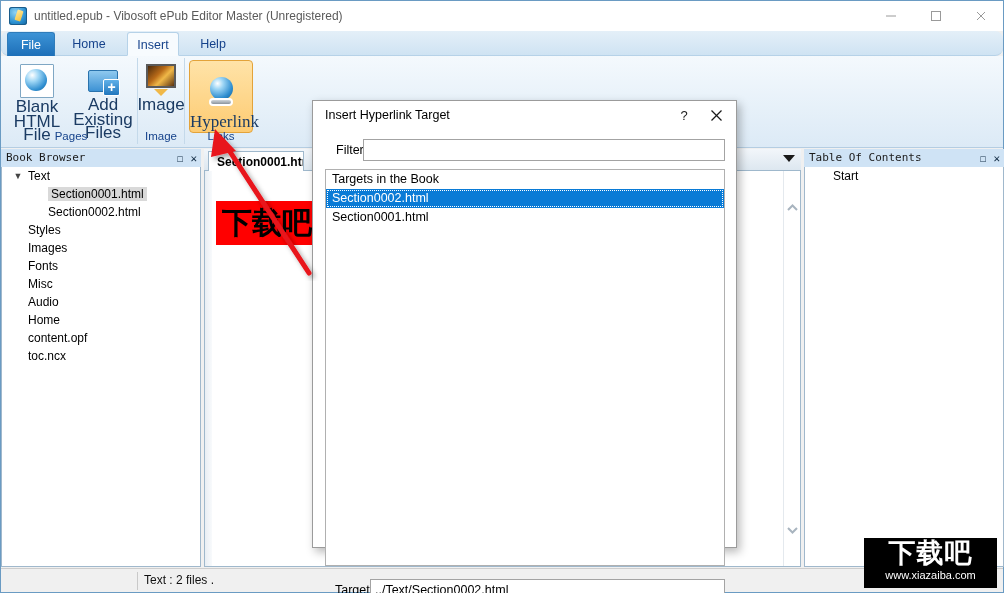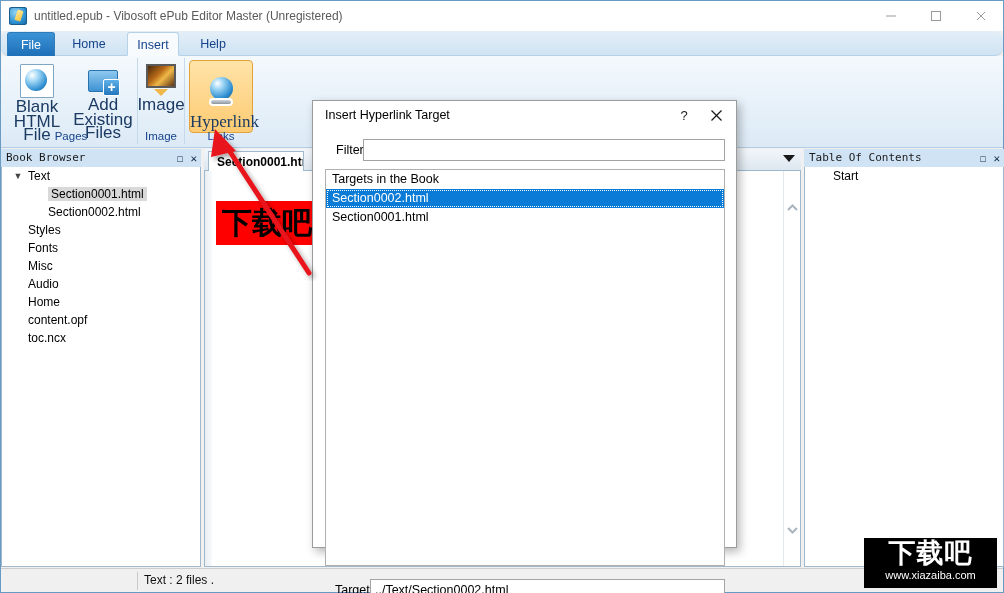--- a/index.html
+++ b/index.html
@@ -613,20 +613,23 @@
       <span class="tree-label">Text</span>
     </div>
     <div class="tree-row level2 selected">
       <span class="tree-label">Section0001.html</span>
     </div>
     <div class="tree-row level2">
       <span class="tree-label">Section0002.html</span>
     </div>
     <div class="tree-row">
       <span class="tree-label">Styles</span>
+    </div>
+    <div class="tree-row">
+      <span class="tree-label">Images</span>
     </div>
     <div class="tree-row">
       <span class="tree-label">Fonts</span>
     </div>
     <div class="tree-row">
       <span class="tree-label">Misc</span>
     </div>
     <div class="tree-row">
       <span class="tree-label">Audio</span>
     </div>

